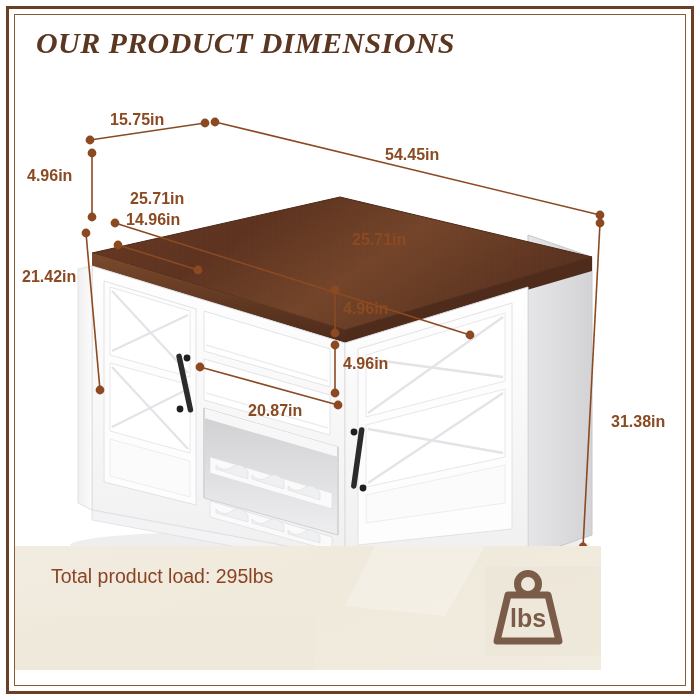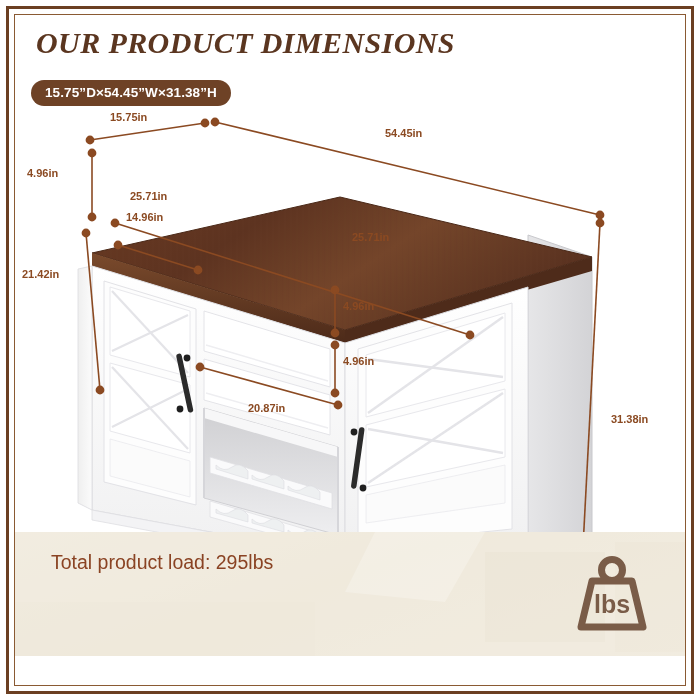--- a/index.html
+++ b/index.html
@@ -21,38 +21,37 @@
   .badge{position:absolute;left:31px;top:80px;background:#6e4226;color:#ffffff;
       border-radius:40px;padding:5px 14px 6px 14px;font-size:13.5px;font-weight:bold;
       white-space:nowrap;letter-spacing:.1px;}
 
   
   #stage{position:absolute;left:0;top:105px;width:700px;height:455px;}
   #stage svg{display:block;}
 
   
   .dim{position:absolute;color:#8b4a22;font-weight:bold;white-space:nowrap;
-      font-size:11px;z-index:25;}
-
-  
-  .info{position:absolute;left:15px;top:532px;width:670px;height:124px;
+      font-size:16px;z-index:25;}
+
+  
+  .info{position:absolute;left:15px;top:546px;width:586px;height:124px;
       background:linear-gradient(160deg,#f4efe3 0%,#efe9da 45%,#f3eee2 100%);
       overflow:hidden;z-index:30;}
   .info-blur{position:absolute;inset:0;opacity:.5;}
   .info-lines{position:absolute;left:36px;top:14px;z-index:3;}
   .info-line{color:#8a4323;font-size:19.5px;line-height:33px;white-space:nowrap;}
   .lbs-icon{position:absolute;right:34px;top:22px;width:78px;height:80px;z-index:3;}
 </style>
 </head>
 <body>
 
 <div id="page">
 
   <div class="title">OUR PRODUCT DIMENSIONS</div>
-  <div class="badge">15.75”D×54.45”W×31.38”H</div>
 
   <div id="stage">
     <svg width="700" height="455" viewBox="0 0 700 455">
       <defs>
         <linearGradient id="woodG" x1="0" y1="0" x2="1" y2="0.4">
           <stop offset="0" stop-color="#6a3a22"></stop>
           <stop offset=".35" stop-color="#5d3320"></stop>
           <stop offset=".65" stop-color="#74452a"></stop>
           <stop offset="1" stop-color="#5a3220"></stop>
         </linearGradient>
@@ -206,21 +205,21 @@
         <circle cx="600" cy="118" r="3.6"></circle>
           <circle cx="583" cy="442" r="3.6"></circle>
       </g>
     </svg>
 
     <div class="dim" style="left:110px;top:6px;">15.75in</div>
     <div class="dim" style="left:27px;top:62px;">4.96in</div>
     <div class="dim" style="left:130px;top:85px;">25.71in</div>
     <div class="dim" style="left:126px;top:106px;">14.96in</div>
     <div class="dim" style="left:22px;top:163px;">21.42in</div>
-    <div class="dim" style="left:385px;top:22px;">54.45in</div>
+    <div class="dim" style="left:385px;top:41px;">54.45in</div>
     <div class="dim" style="left:352px;top:126px;">25.71in</div>
     <div class="dim" style="left:343px;top:195px;">4.96in</div>
     <div class="dim" style="left:343px;top:250px;">4.96in</div>
     <div class="dim" style="left:248px;top:265px;margin-top:32px;">20.87in</div>
     <div class="dim" style="left:611px;top:280px;margin-top:28px;">31.38in</div>
   </div>
 
   <div class="info">
     <svg class="info-blur" width="670" height="124" viewBox="0 0 670 124" preserveAspectRatio="none">
       <rect width="670" height="124" fill="#f1ebdf"></rect>

